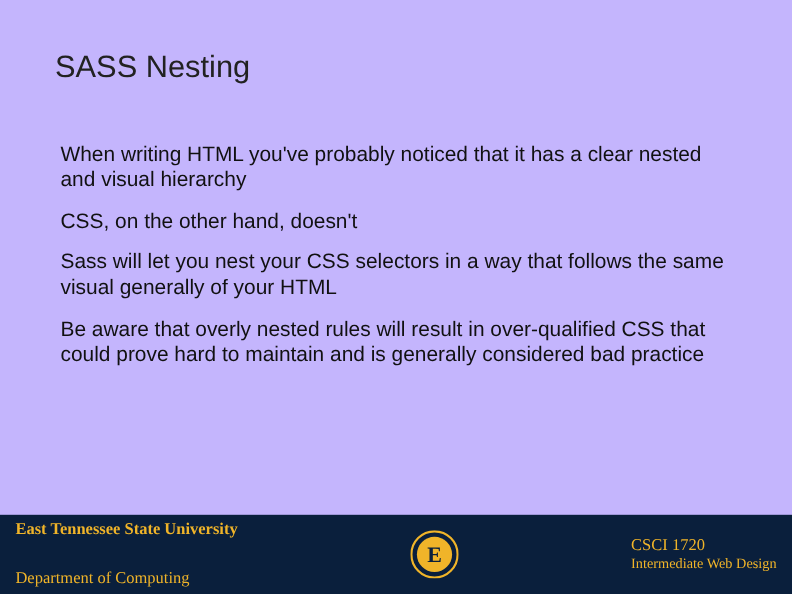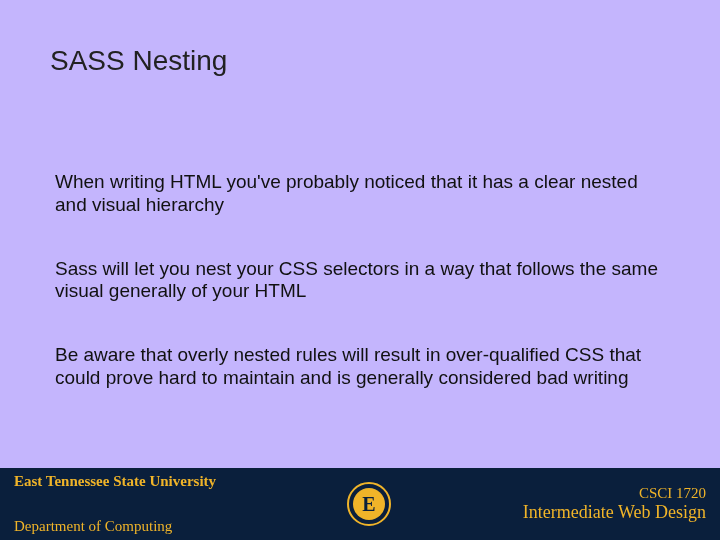--- a/index.html
+++ b/index.html
@@ -4,48 +4,49 @@
   <style>
     * { margin: 0; padding: 0; box-sizing: border-box; }
     html, body { width: 720px; height: 540px; overflow: hidden; font-family: Arial, Helvetica, sans-serif; background: #fff; }
 
     .slide { position: relative; width: 720px; height: 540px; background: #c4b5fd; }
 
     .title-area { position: absolute; left: 50px; top: 45px; }
     .title-text { font-size: 28px; color: #222; font-weight: 400; font-family: "Segoe UI", Arial, sans-serif; }
 
     .content-area { position: absolute; left: 55px; top: 130px; width: 610px; }
-    .content-area p { font-size: 19px; color: #111; line-height: 1.2; margin-bottom: 15px; font-family: Arial, sans-serif; margin-top: 41px; }
+    .content-area p { font-size: 19px; color: #111; line-height: 1.2; margin-bottom: 15px; font-family: Arial, sans-serif; }
 
     .footer { position: absolute; left: 0; bottom: 0; width: 720px; height: 72px; background: #0a1f3c; display: flex; align-items: center; justify-content: space-between; padding: 16px 14px; }
 
     .footer-left { display: flex; flex-direction: column; }
     .footer-left .line1 { color: #f0b429; font-family: Georgia, "Times New Roman", serif; font-size: 15px; font-weight: 600; line-height: 1.15; }
     .footer-left .line2 { color: #f0b429; font-family: Georgia, "Times New Roman", serif; font-size: 15px; font-weight: 400; line-height: 1.15; margin-top: 28px; }
 
     .footer-center { display: flex; align-items: center; justify-content: center; }
     .logo { width: 44px; height: 44px; }
 
-    .footer-right { display: flex; flex-direction: column; align-items: flex-end; }
+    .footer-right { display: flex; flex-direction: column; }
     .footer-right .line1 { color: #f0b429; font-family: Georgia, "Times New Roman", serif; font-size: 15px; font-weight: 400; line-height: 1.15; }
-    .footer-right .line2 { color: #f0b429; font-family: Georgia, "Times New Roman", serif; font-size: 18px; font-weight: 400; line-height: 1.15; }
+    .footer-right .line2 { color: #f0b429; font-family: Georgia, "Times New Roman", serif; font-size: 13px; font-weight: 400; line-height: 1.15; }
   </style>
 </head>
 <body>
 
 <div class="slide">
 
   <div class="title-area">
     <div class="title-text">SASS Nesting</div>
   </div>
 
   <div class="content-area">
     <p>When writing HTML you've probably noticed that it has a clear nested and visual hierarchy</p>
+    <p>CSS, on the other hand, doesn't</p>
     <p>Sass will let you nest your CSS selectors in a way that follows the same visual generally of your HTML</p>
-    <p>Be aware that overly nested rules will result in over-qualified CSS that could prove hard to maintain and is generally considered bad writing</p>
+    <p>Be aware that overly nested rules will result in over-qualified CSS that could prove hard to maintain and is generally considered bad practice</p>
   </div>
 
   <div class="footer">
     <div class="footer-left">
       <span class="line1">East Tennessee State University</span>
       <span class="line2">Department of Computing</span>
     </div>
     <div class="footer-center">
       <span class="logo">
         <svg viewBox="0 0 44 44" width="44" height="44">

